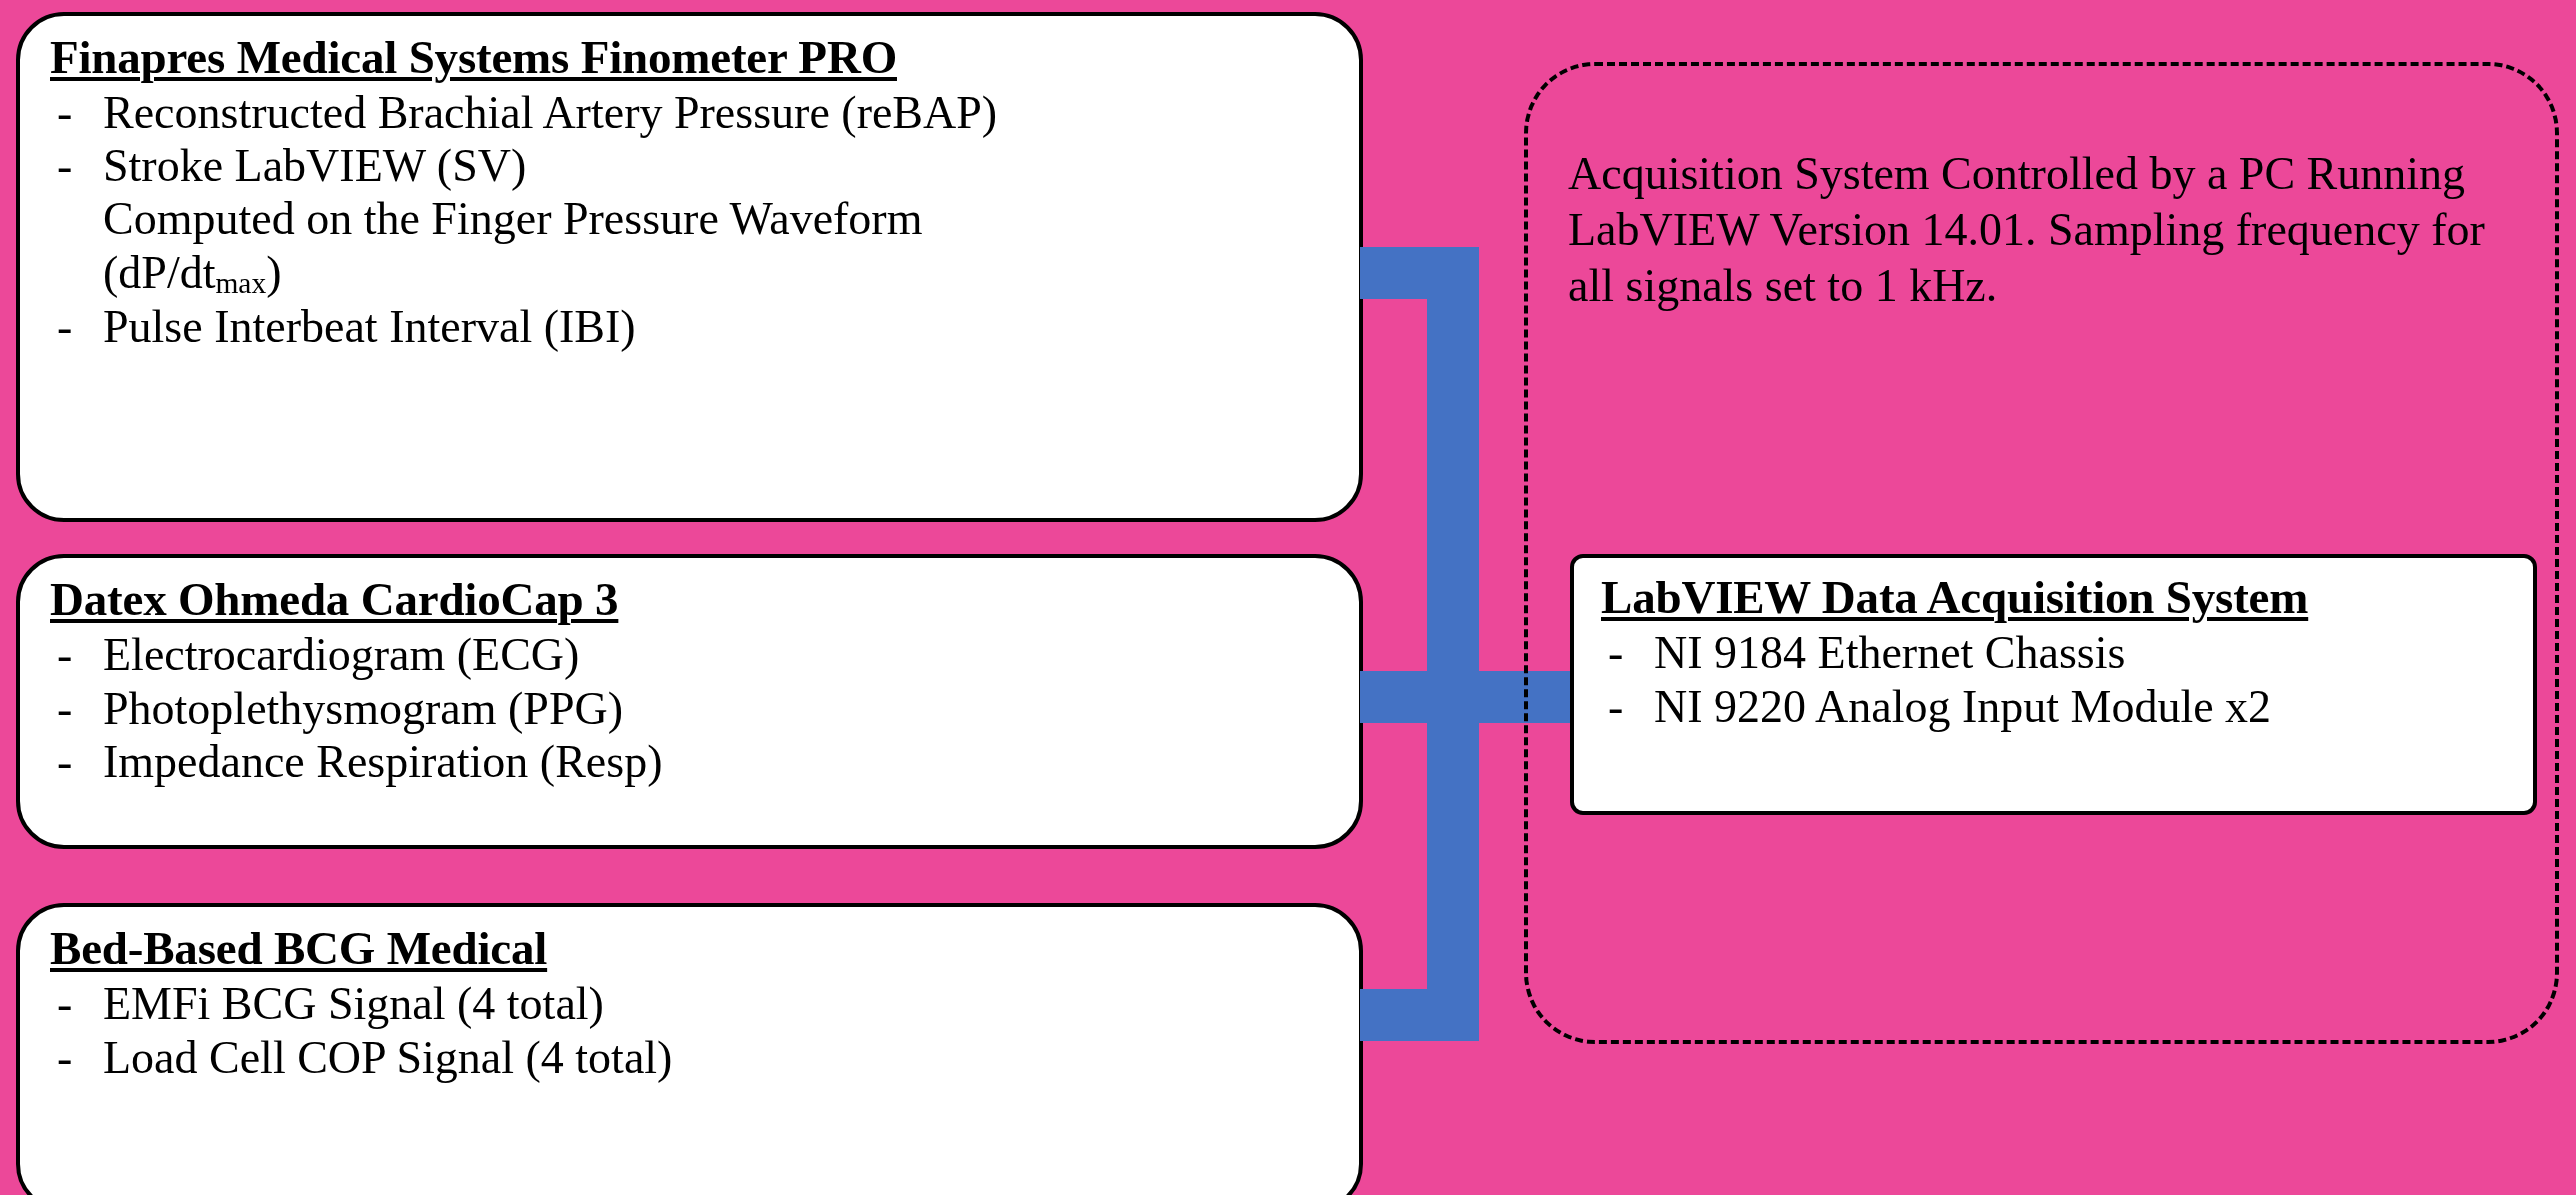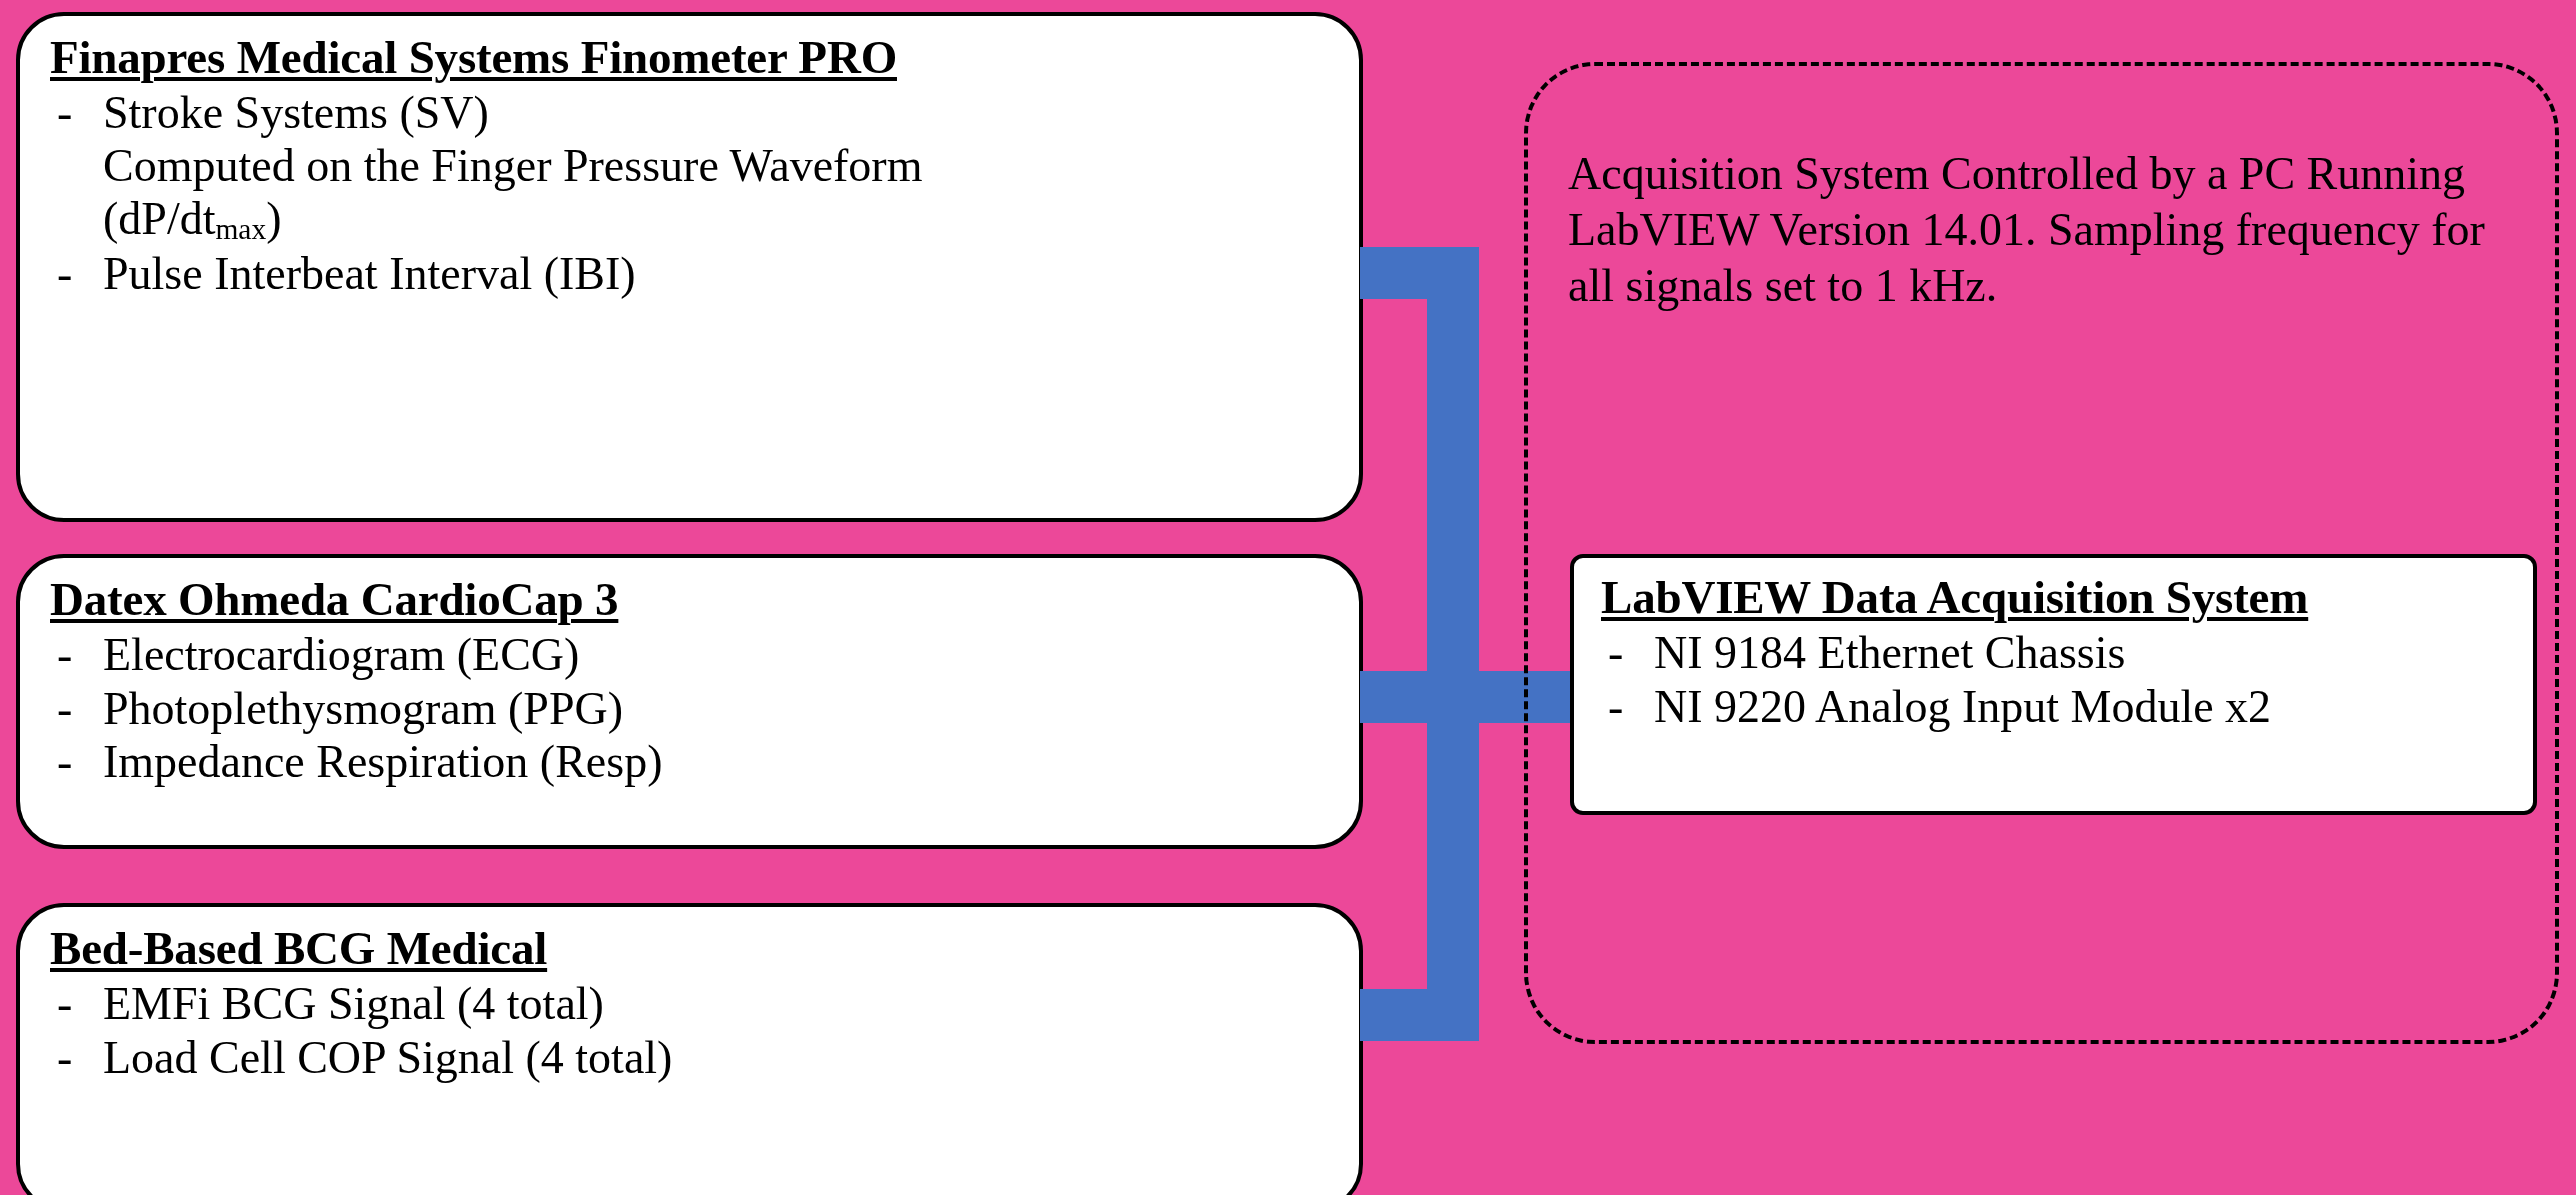--- a/index.html
+++ b/index.html
@@ -100,21 +100,22 @@
   }
 </style>
 </head>
 <body>
 
 <div id="canvas">
 
   <div class="box" style="left:16px; top:11.5px; width:1347px; height:510px;">
     <div class="box-title">Finapres Medical Systems Finometer PRO</div>
     <ul class="bullet-list">
-      <li class="bullet-item">Stroke Systems (SV)</li>
+      <li class="bullet-item">Reconstructed Brachial Artery Pressure (reBAP)</li>
+      <li class="bullet-item">Stroke LabVIEW (SV)</li>
       <li class="cont-line">Computed on the Finger Pressure Waveform</li>
       <li class="cont-line">(dP/dt<sub>max</sub>)</li>
       <li class="bullet-item">Pulse Interbeat Interval (IBI)</li>
     </ul>
   </div>
 
   <div class="box" style="left:16px; top:554px; width:1347px; height:295px;">
     <div class="box-title">Datex Ohmeda CardioCap 3</div>
     <ul class="bullet-list">
       <li class="bullet-item">Electrocardiogram (ECG)</li>

